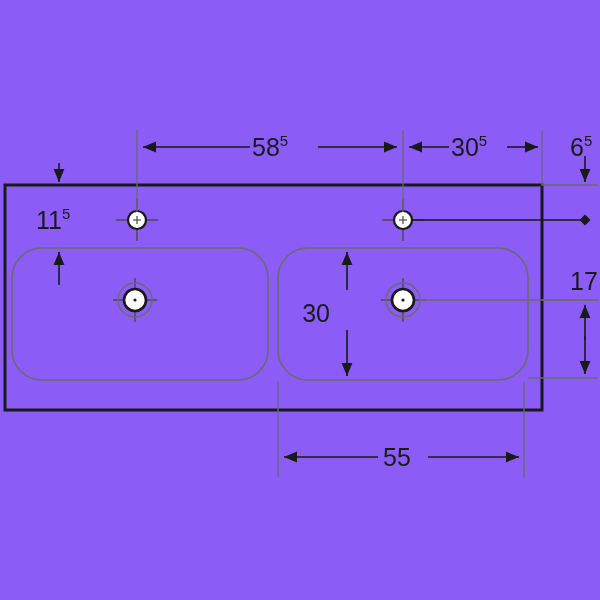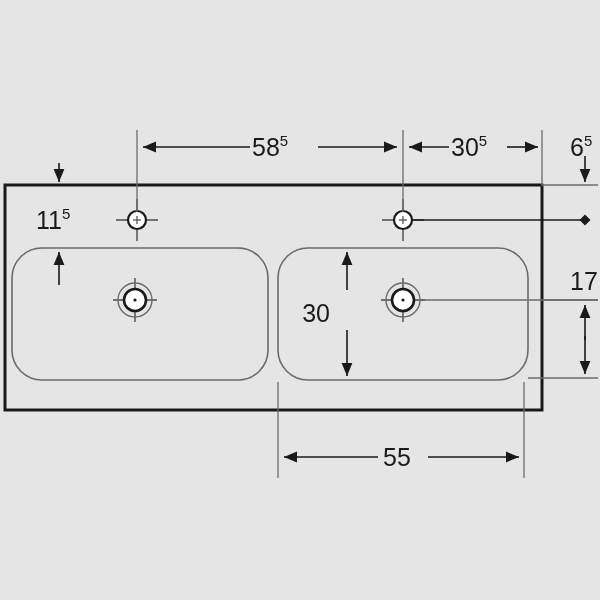--- a/index.html
+++ b/index.html
@@ -4,21 +4,21 @@
 <style>
   html, body {
     margin: 0;
     padding: 0;
     background: #ffffff;
   }
   #drawing-root {
     position: relative;
     width: 600px;
     height: 600px;
-    background: #e5e5e5;
+    background: #8b5cf6;
     font-family: "Liberation Sans", sans-serif;
     overflow: hidden;
   }
   #tech-svg {
     display: block;
     width: 600px;
     height: 600px;
   }
   .dim-text {
     font-family: "Liberation Sans", sans-serif;

